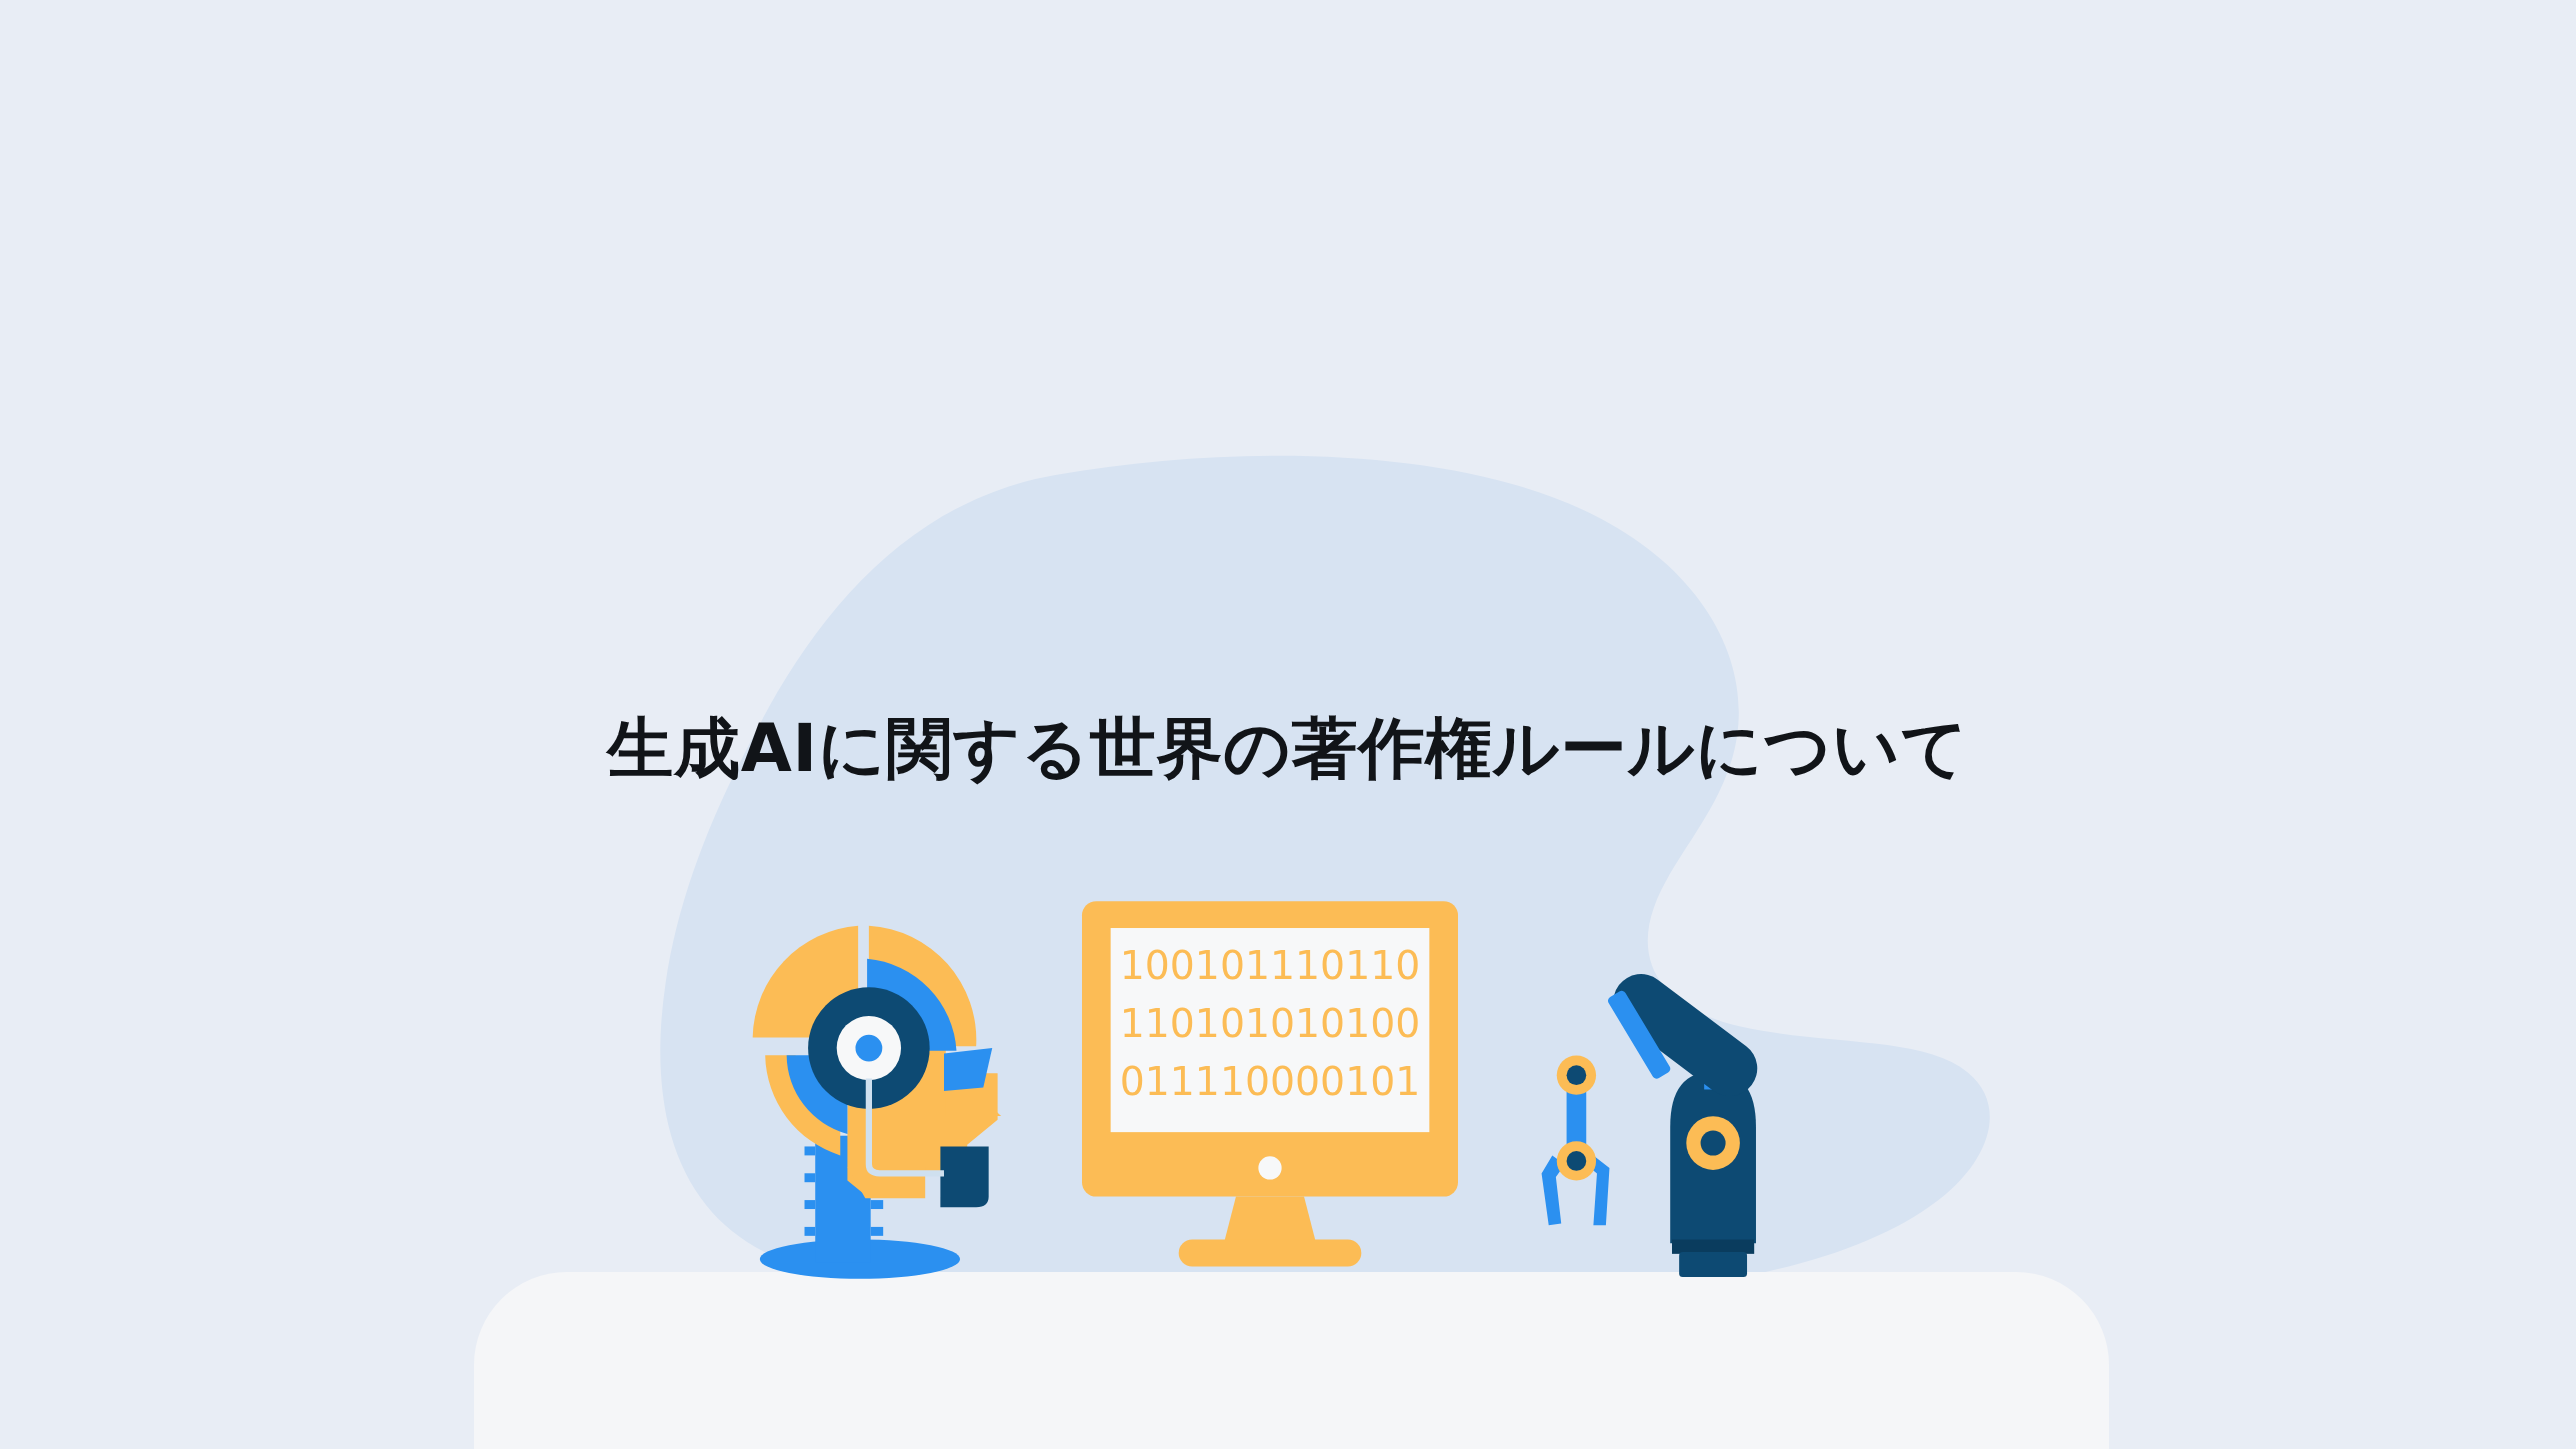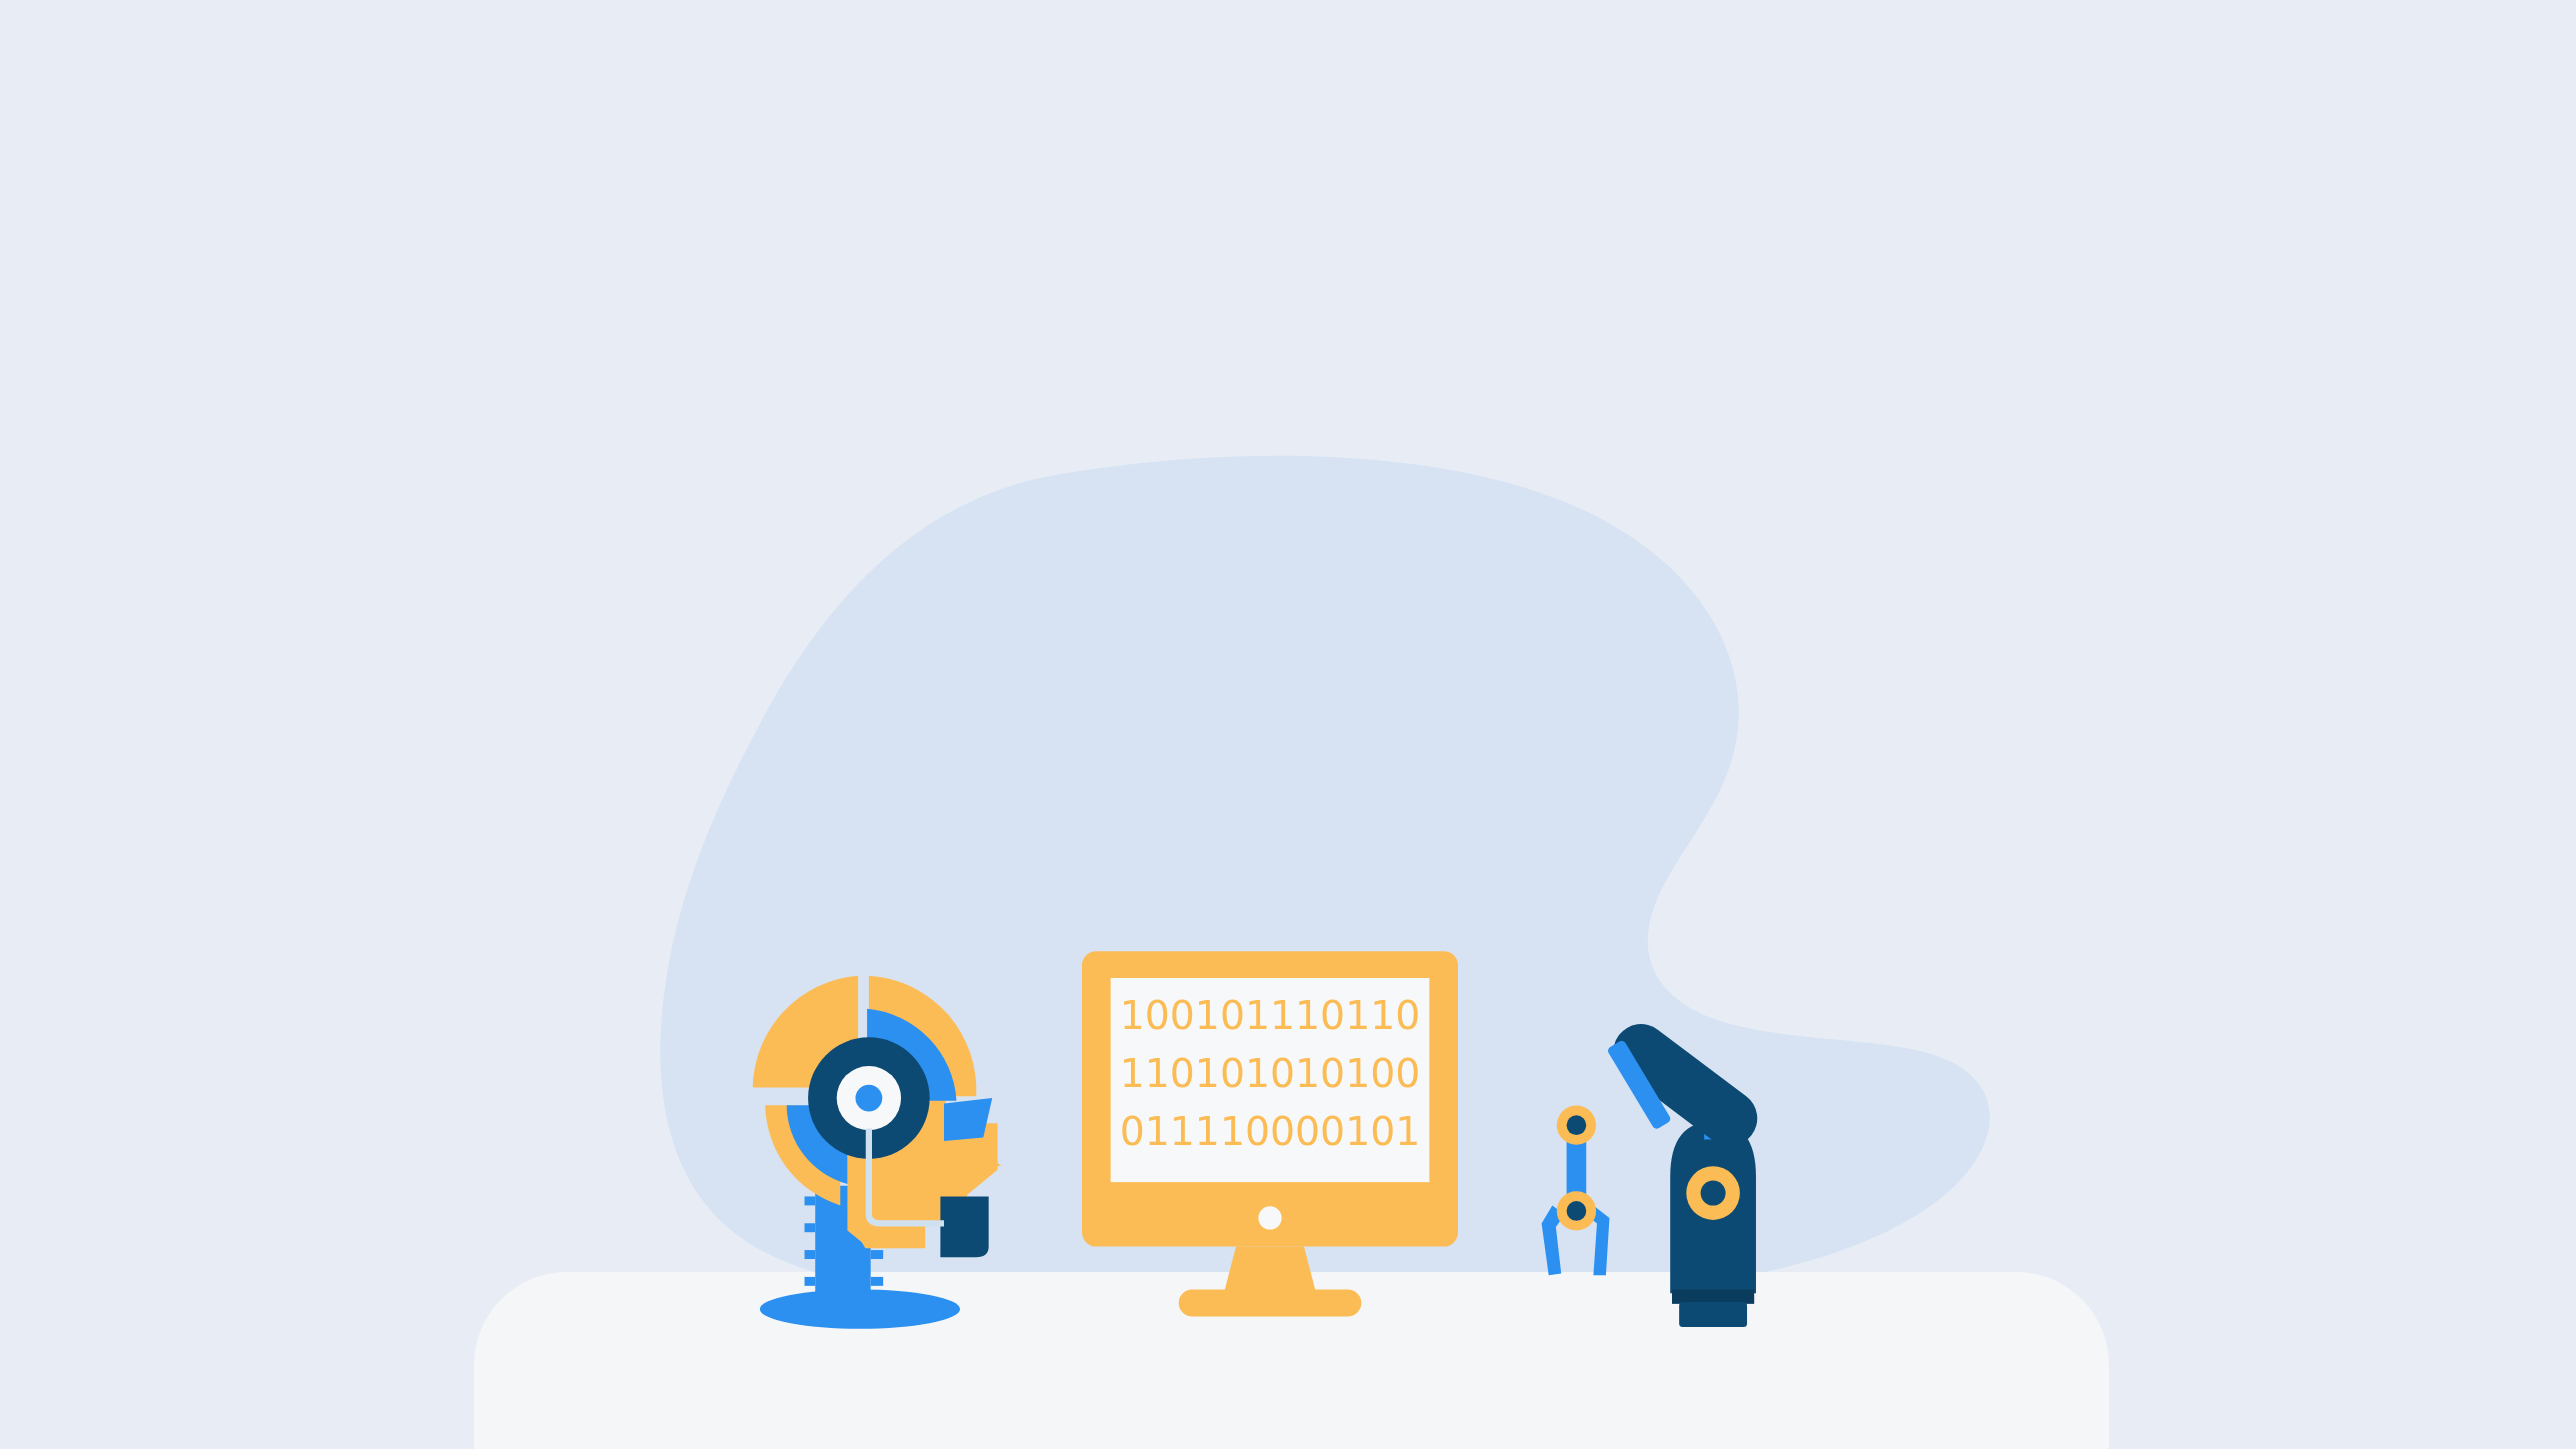--- a/index.html
+++ b/index.html
@@ -63,21 +63,21 @@
     font-size: 66px;
     letter-spacing: 0.012em;
     color: #111418;
     white-space: nowrap;
   }
 
   
   .illus {
     position: absolute;
     left: 733px;
-    top: 944px;
+    top: 894px;
     width: 1127px;
     height: 394px;
   }
 
   .svg-block { display: block; }
 
   .robot-head { position: absolute; left: 0px;   top: 18px;  }
   .monitor    { position: absolute; left: 340px; top: 0px;   }
   .robot-arm  { position: absolute; left: 805px; top: 72px;  }
 </style>
@@ -99,20 +99,23 @@
              C 2096 1397, 1979 1428, 1860 1440
              L 1000 1440
              C 900 1428, 830 1398, 790 1348
              C 740 1286, 730 1196, 744 1100
              C 760 990, 805 890, 860 790
              C 930 665, 1030 557, 1180 531 Z" fill="#d7e3f2"></path>
   </svg>
 
   <div class="table-panel"></div>
 
+  <div class="title-wrap">
+    <h1 class="title">生成AIに関する世界の著作権ルールについて</h1>
+  </div>
 
   <div class="illus">
 
     <svg class="svg-block robot-head" width="295" height="367" viewBox="0 0 330 410" xmlns="http://www.w3.org/2000/svg" aria-hidden="true">
 
       <ellipse cx="142" cy="388" rx="112" ry="22" fill="#2b90f0"></ellipse>
 
       <rect x="92" y="250" width="62" height="142" fill="#2b90f0"></rect>
 
       <rect x="80" y="262" width="12" height="10" fill="#2b90f0"></rect>

